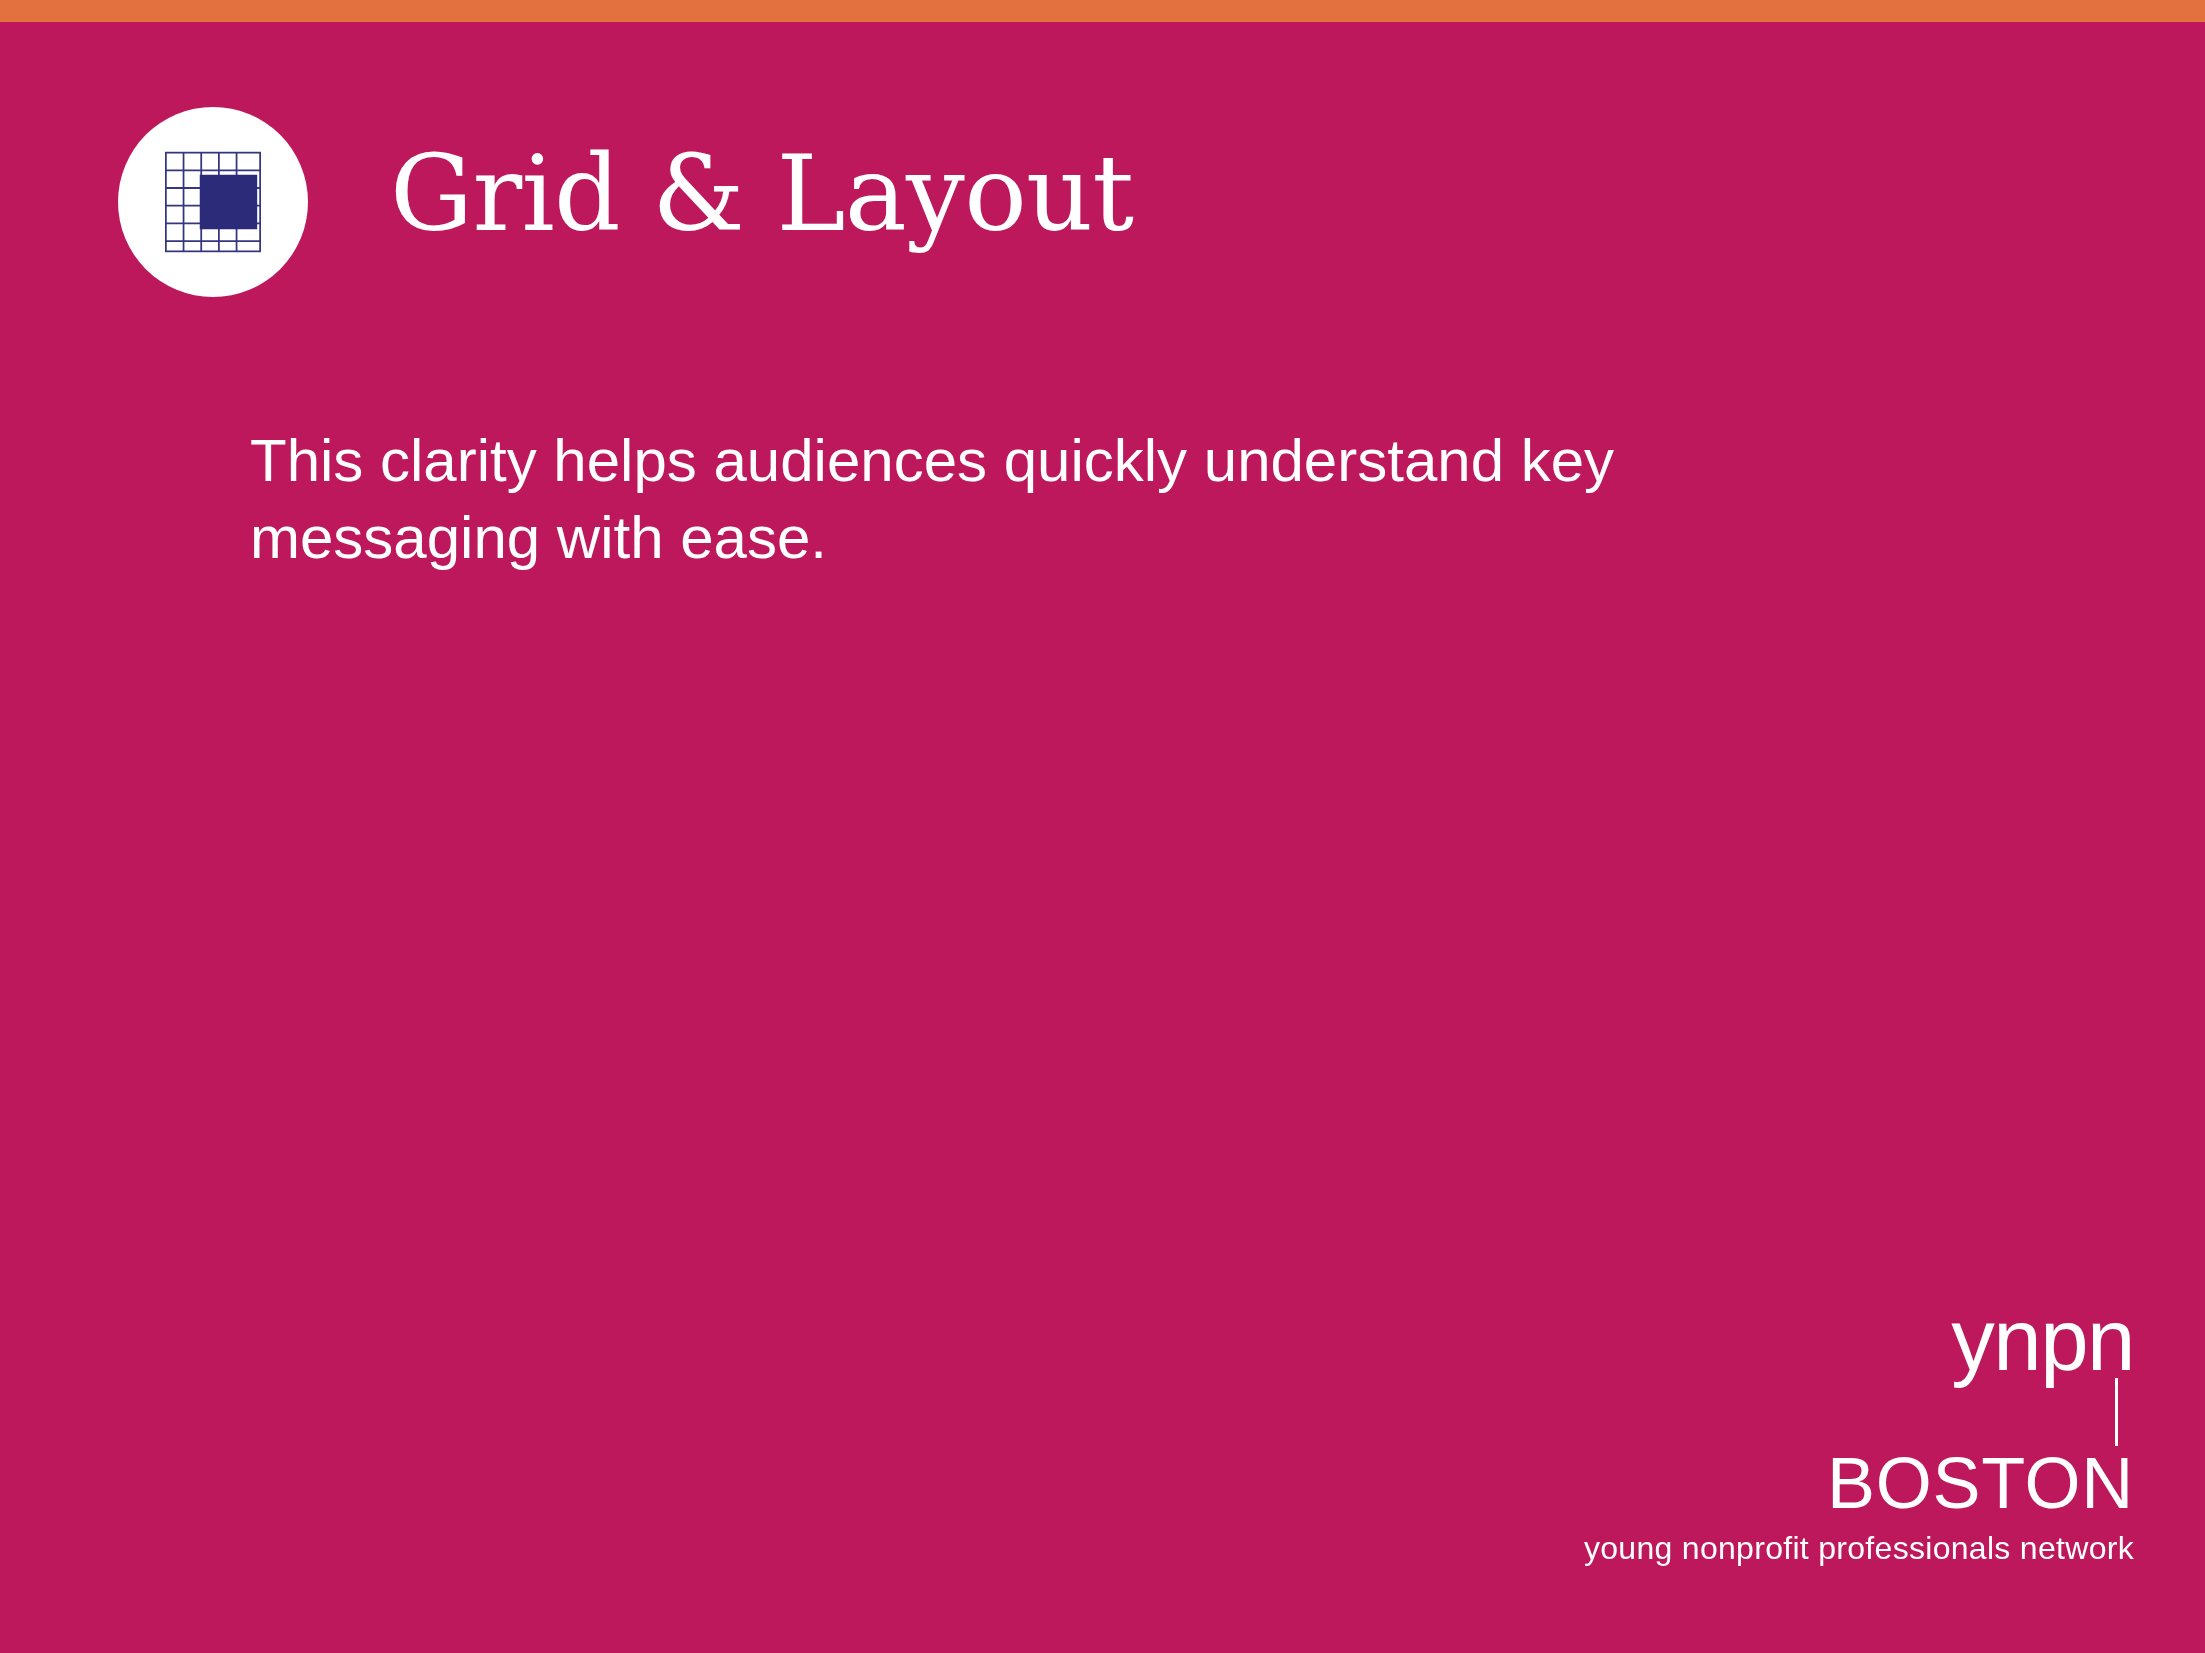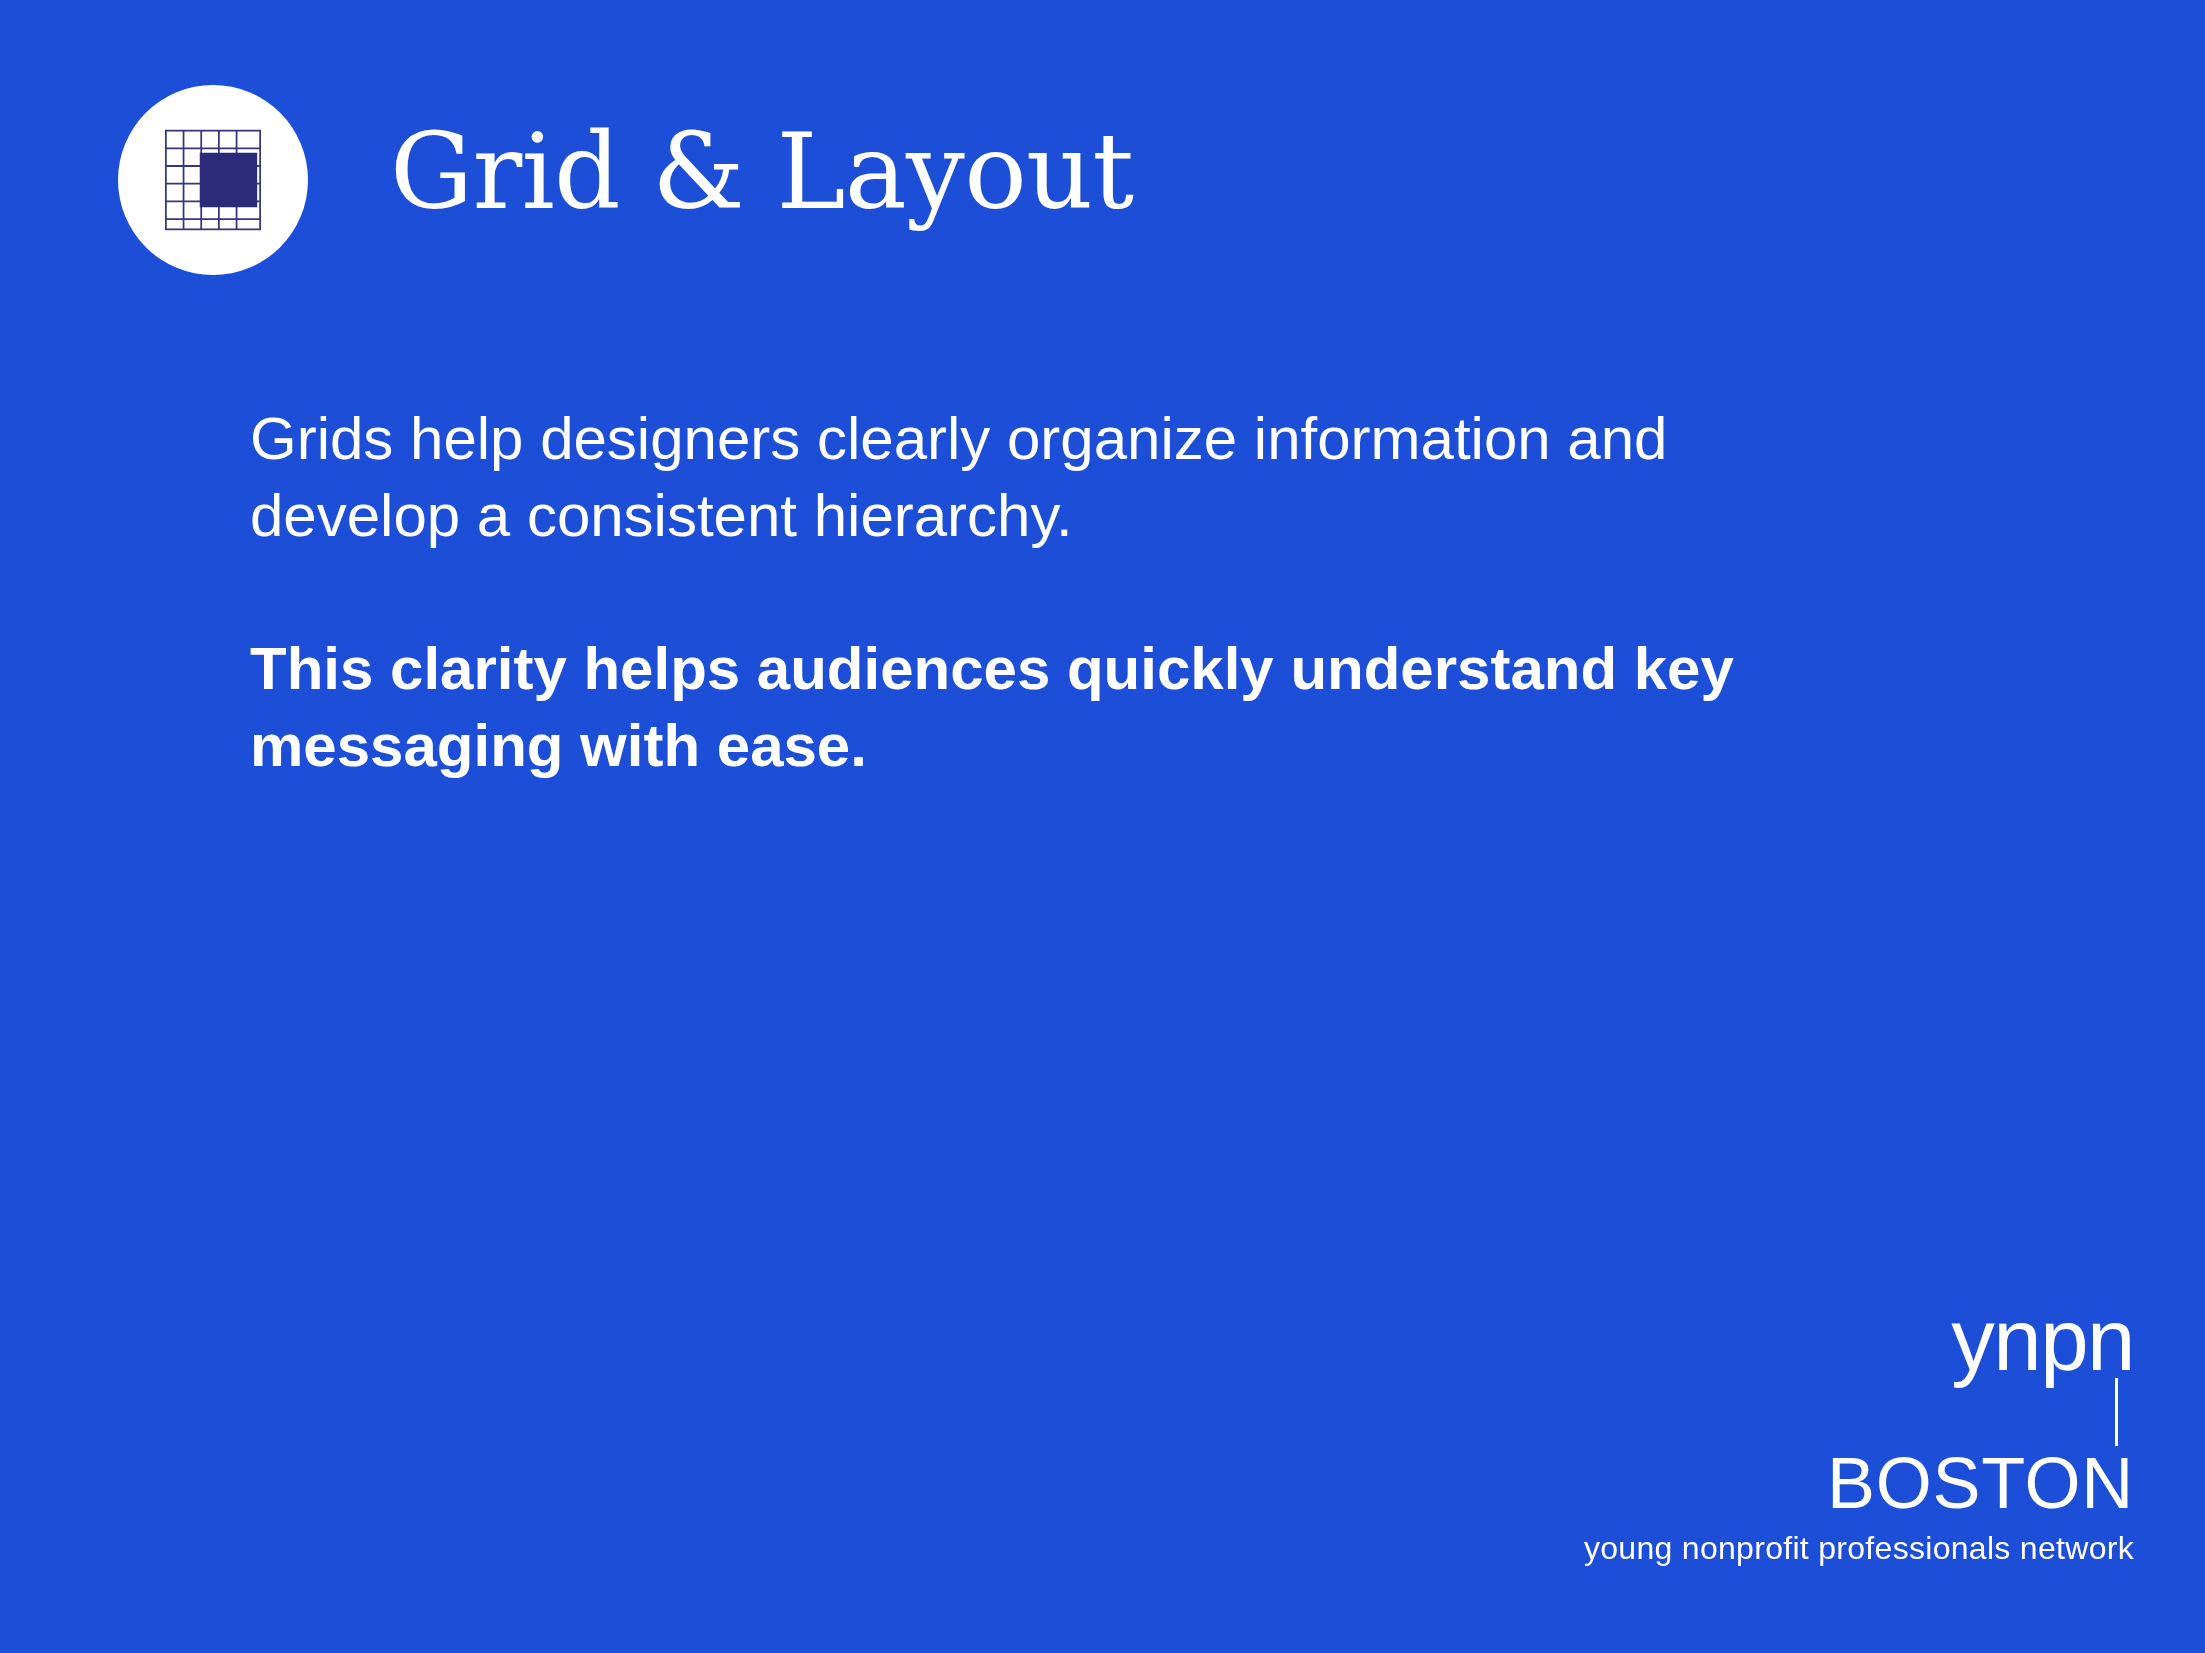--- a/index.html
+++ b/index.html
@@ -10,21 +10,22 @@
     width: 2205px;
     height: 1654px;
     background: #E3703F;
     font-family: "Liberation Sans", sans-serif;
     overflow: hidden;
     position: relative;
   }
   .slide {
     position: absolute;
     inset: 0;
-    background: #1d4ed8;
+    background: #be185d;
+    margin-top: 22px;
   }
 
   
   .header {
     position: absolute;
     left: 118px;
     top: 85px;
     display: flex;
     align-items: center;
   }
@@ -138,21 +139,20 @@
           </g>
 
           <rect x="111" y="92" width="78" height="74" fill="#2B2B7A"></rect>
         </svg>
       </span>
     </div>
     <div class="title">Grid &amp; Layout</div>
   </div>
 
   <div class="body-copy">
-    <p>Grids help designers clearly organize information and develop a consistent hierarchy.</p>
     <p>This clarity helps audiences quickly understand key messaging with ease.</p>
   </div>
 
   <div class="logo">
     <div class="logo-row">
       <span class="logo-ynpn">ynpn</span>
       <span class="logo-divider"></span>
       <span class="logo-city">BOSTON</span>
     </div>
     <div class="logo-tagline">young nonprofit professionals network</div>

